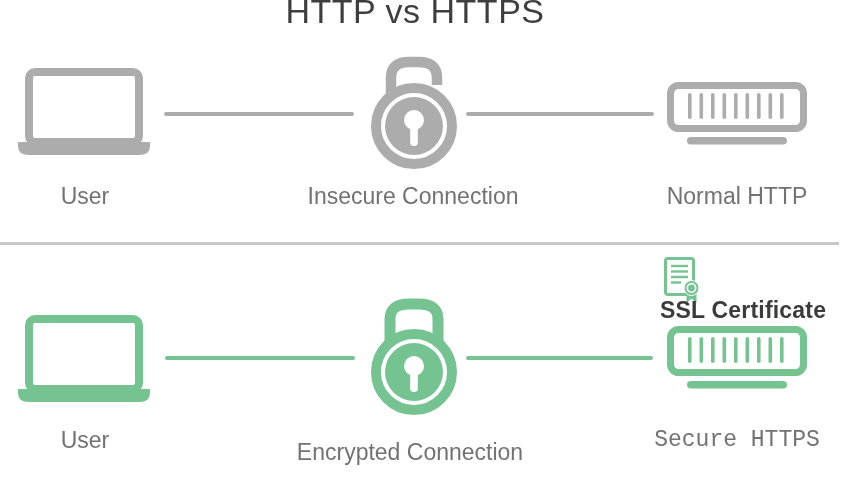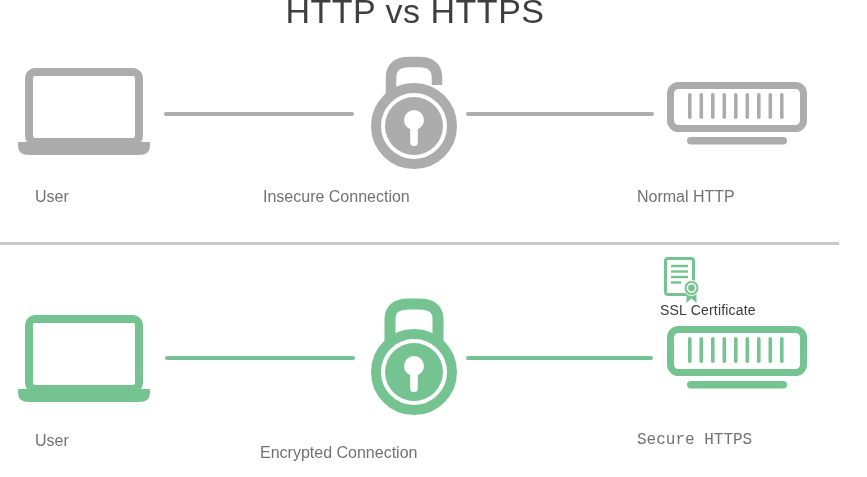--- a/index.html
+++ b/index.html
@@ -13,26 +13,26 @@
     position:absolute;left:265px;top:-9px;width:300px;text-align:center;
     font-size:34px;line-height:40px;font-weight:500;letter-spacing:.5px;
     color:var(--title-text,#3e3e3e);white-space:nowrap;
   }
   .gray{color:var(--gray-icon,#acacac);}
   .green{color:var(--green-icon,#76c392);}
   .conn-line{position:absolute;height:4px;border-radius:2px;}
   .conn-line.gray{background:var(--gray-icon,#acacac);}
   .conn-line.green{background:var(--green-icon,#76c392);}
   .row-label{
-    position:absolute;font-size:16px;line-height:25px;
-    color:var(--label-text,#727272);text-align:left;white-space:nowrap;
+    position:absolute;font-size:23px;line-height:25px;
+    color:var(--label-text,#727272);text-align:center;white-space:nowrap;
   }
   .cert-label{
-    position:absolute;left:660px;top:301px;font-size:14px;line-height:18px;
-    font-weight:400;letter-spacing:.2px;color:var(--cert-label-text,#3b3b3b);
+    position:absolute;left:660px;top:301px;font-size:23px;line-height:18px;
+    font-weight:700;letter-spacing:.2px;color:var(--cert-label-text,#3b3b3b);
     white-space:nowrap;
   }
   .divider{
     position:absolute;left:0;top:242px;width:839px;height:3px;
     background:var(--divider,#c8c8c8);
   }
   svg{display:block;}
 </style>
 </head>
 <body>

